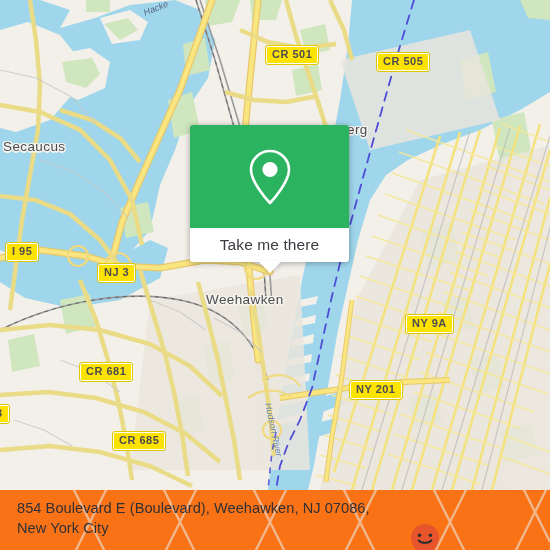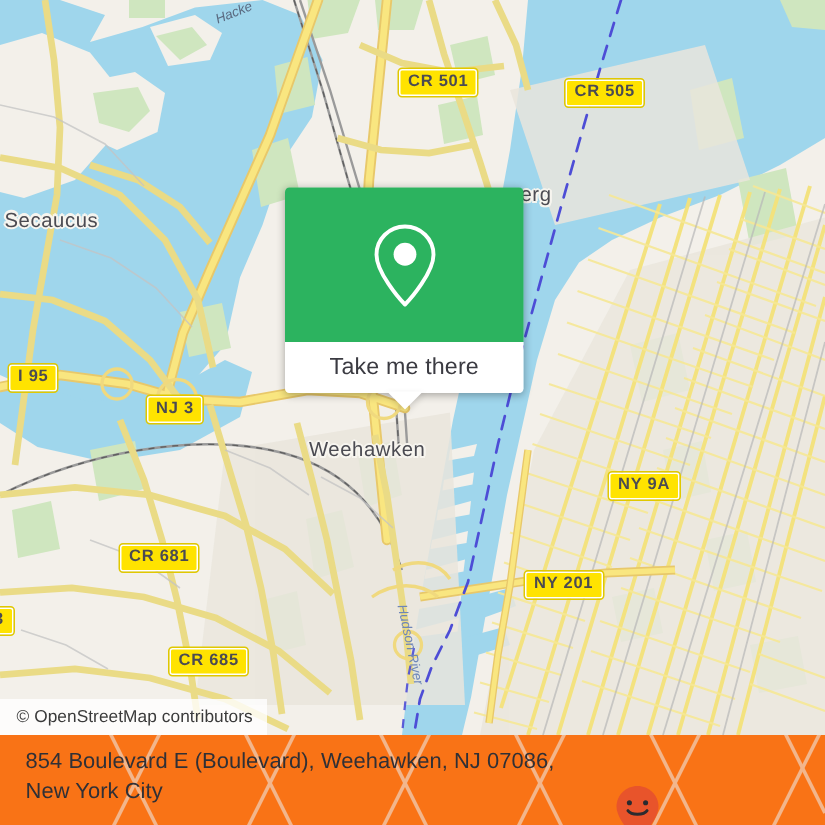--- a/index.html
+++ b/index.html
@@ -395,23 +395,20 @@
                  C30,52 45,34.5 45,22.8 C45,12.4 36.5,4 26,4 Z" fill="none" stroke="#ffffff" stroke-width="2.6" stroke-linejoin="round"></path>
         <circle cx="26" cy="22.5" r="7.6" fill="#ffffff"></circle>
       </svg>
     </div>
     <div id="popup-footer">
       <span id="popup-label">Take me there</span>
       <div id="popup-tail"></div>
     </div>
   </div>
 
-  <div id="attribution">
-    <span>© OpenStreetMap contributors</span>
-  </div>
 </div>
 
 <div id="bottom-bar">
 
   <svg id="bottom-watermark" viewBox="0 0 550 90">
     <g stroke="#eeeeee" stroke-width="2.4" fill="none">
       <path d="M60,-10 L110,90"></path>
       <path d="M150,-10 L200,90"></path>
       <path d="M240,-10 L290,90"></path>
       <path d="M330,-10 L380,90"></path>

